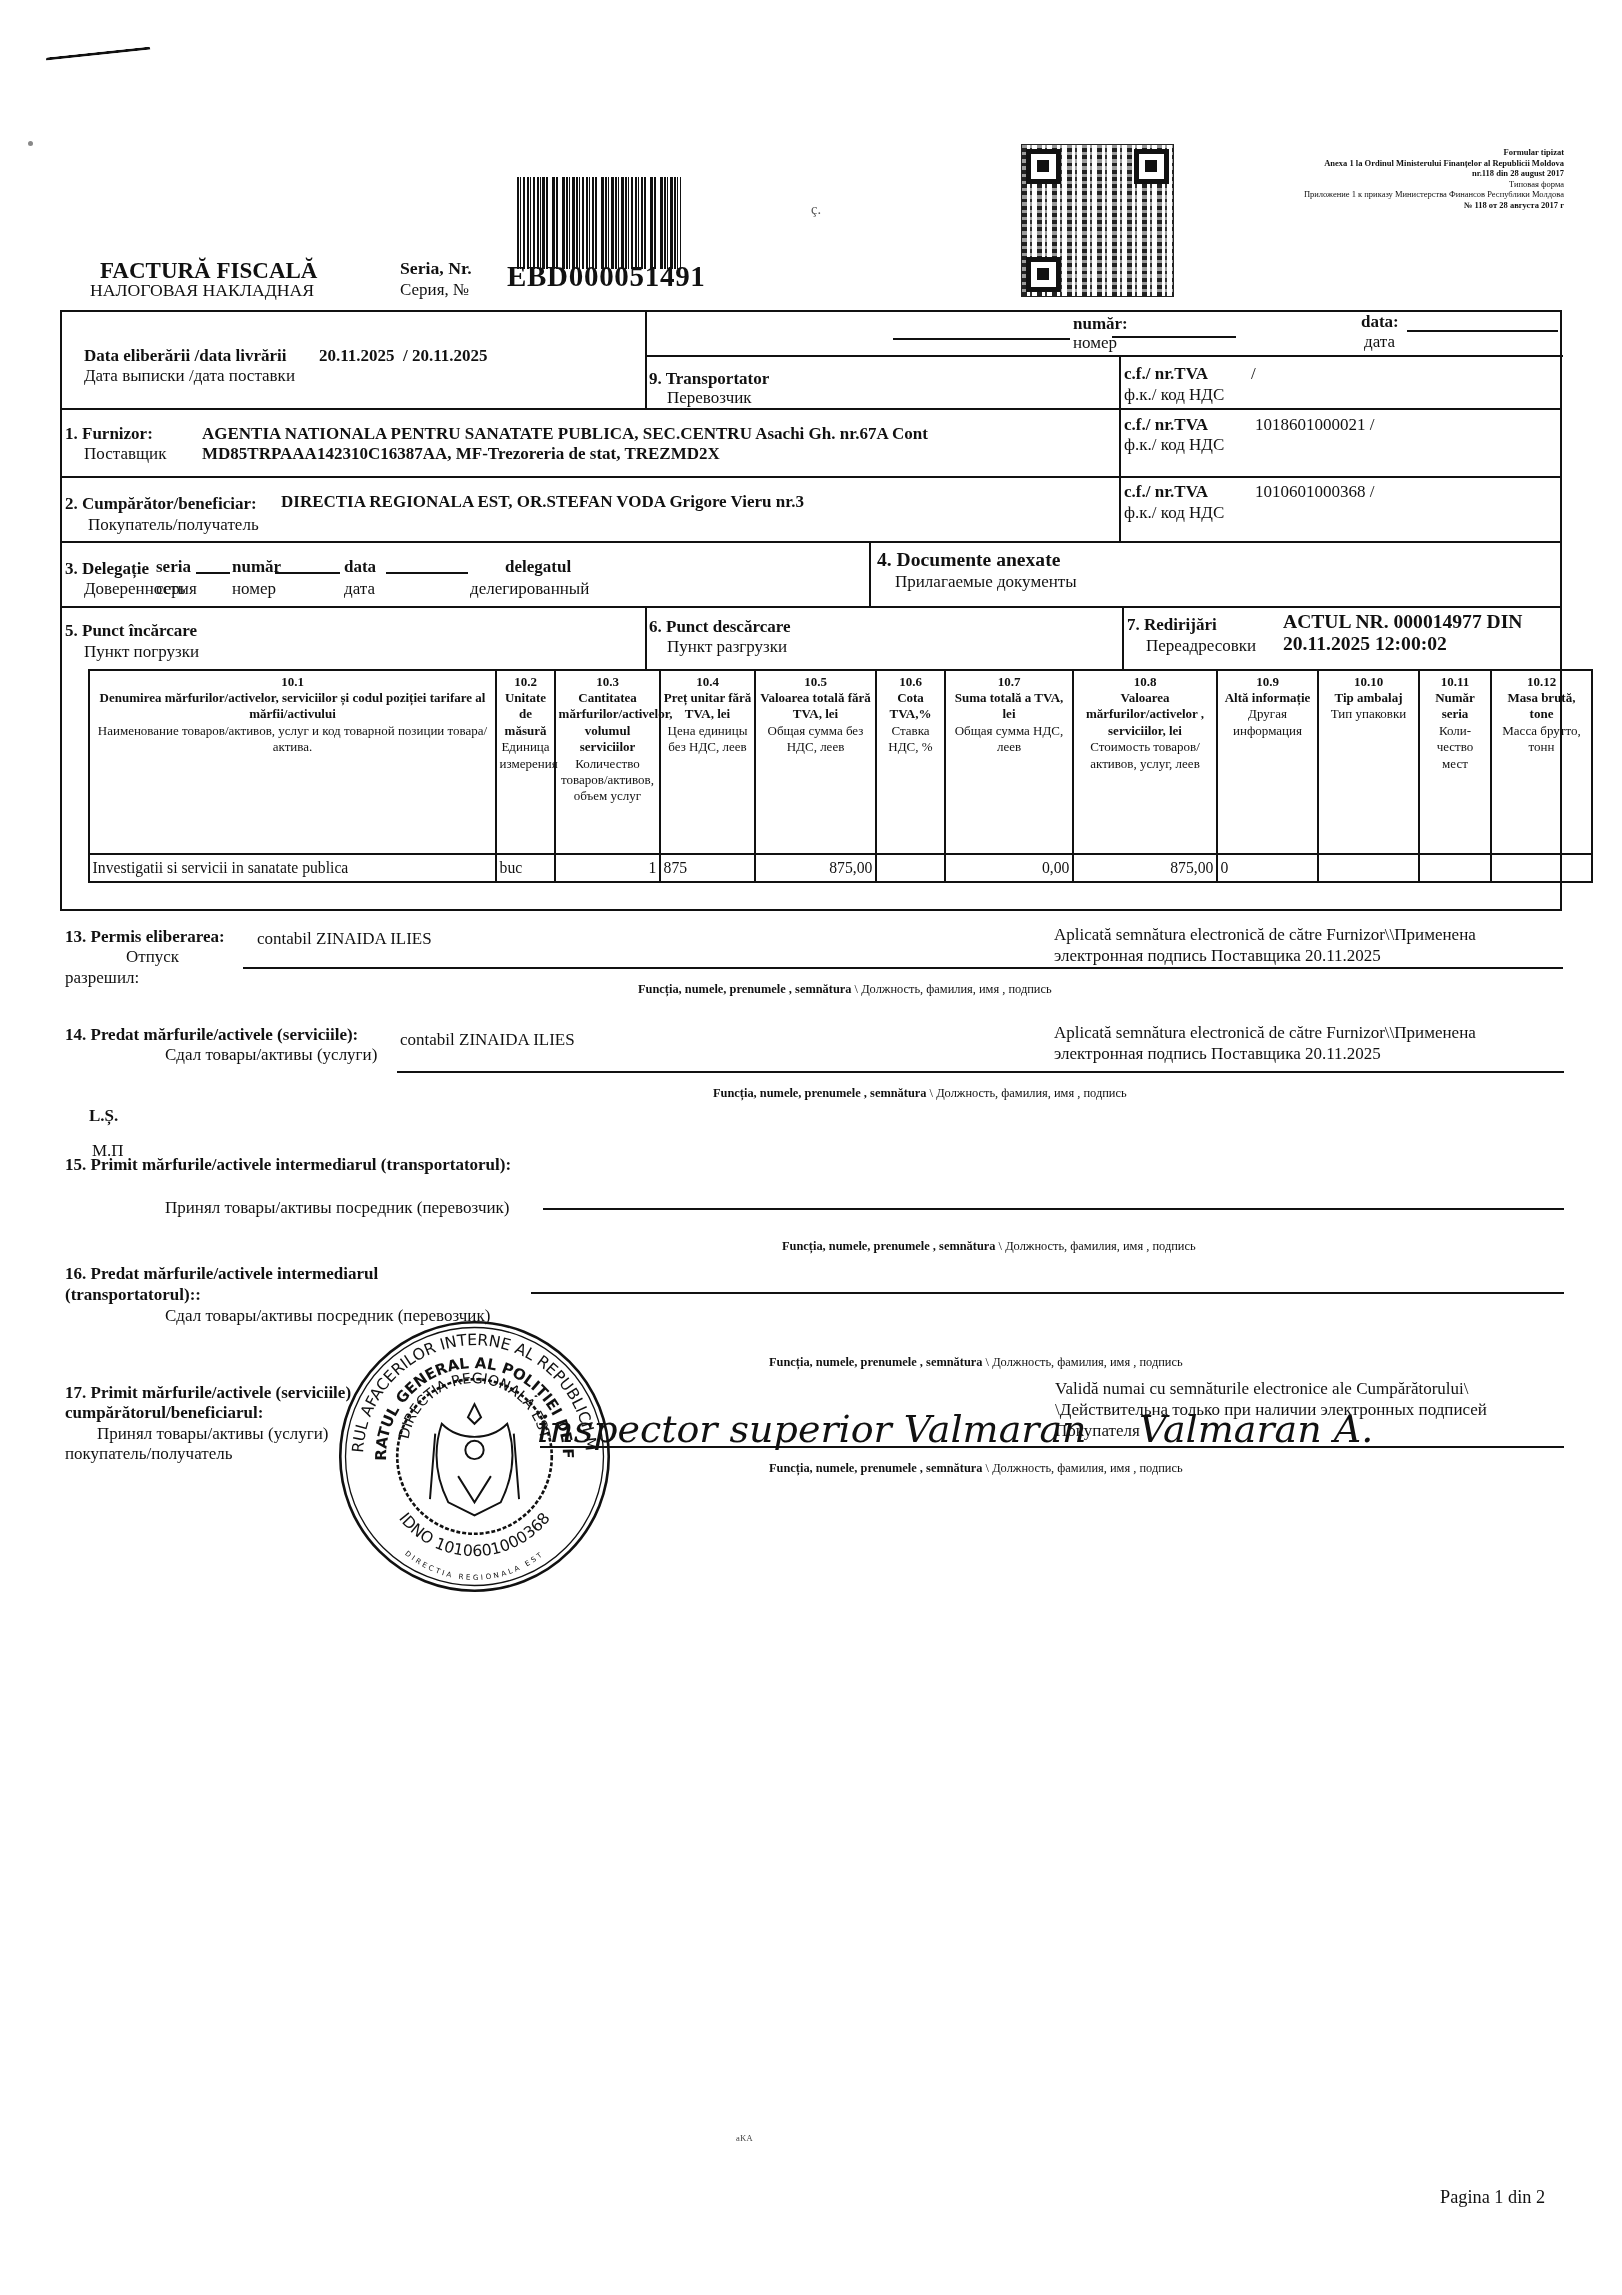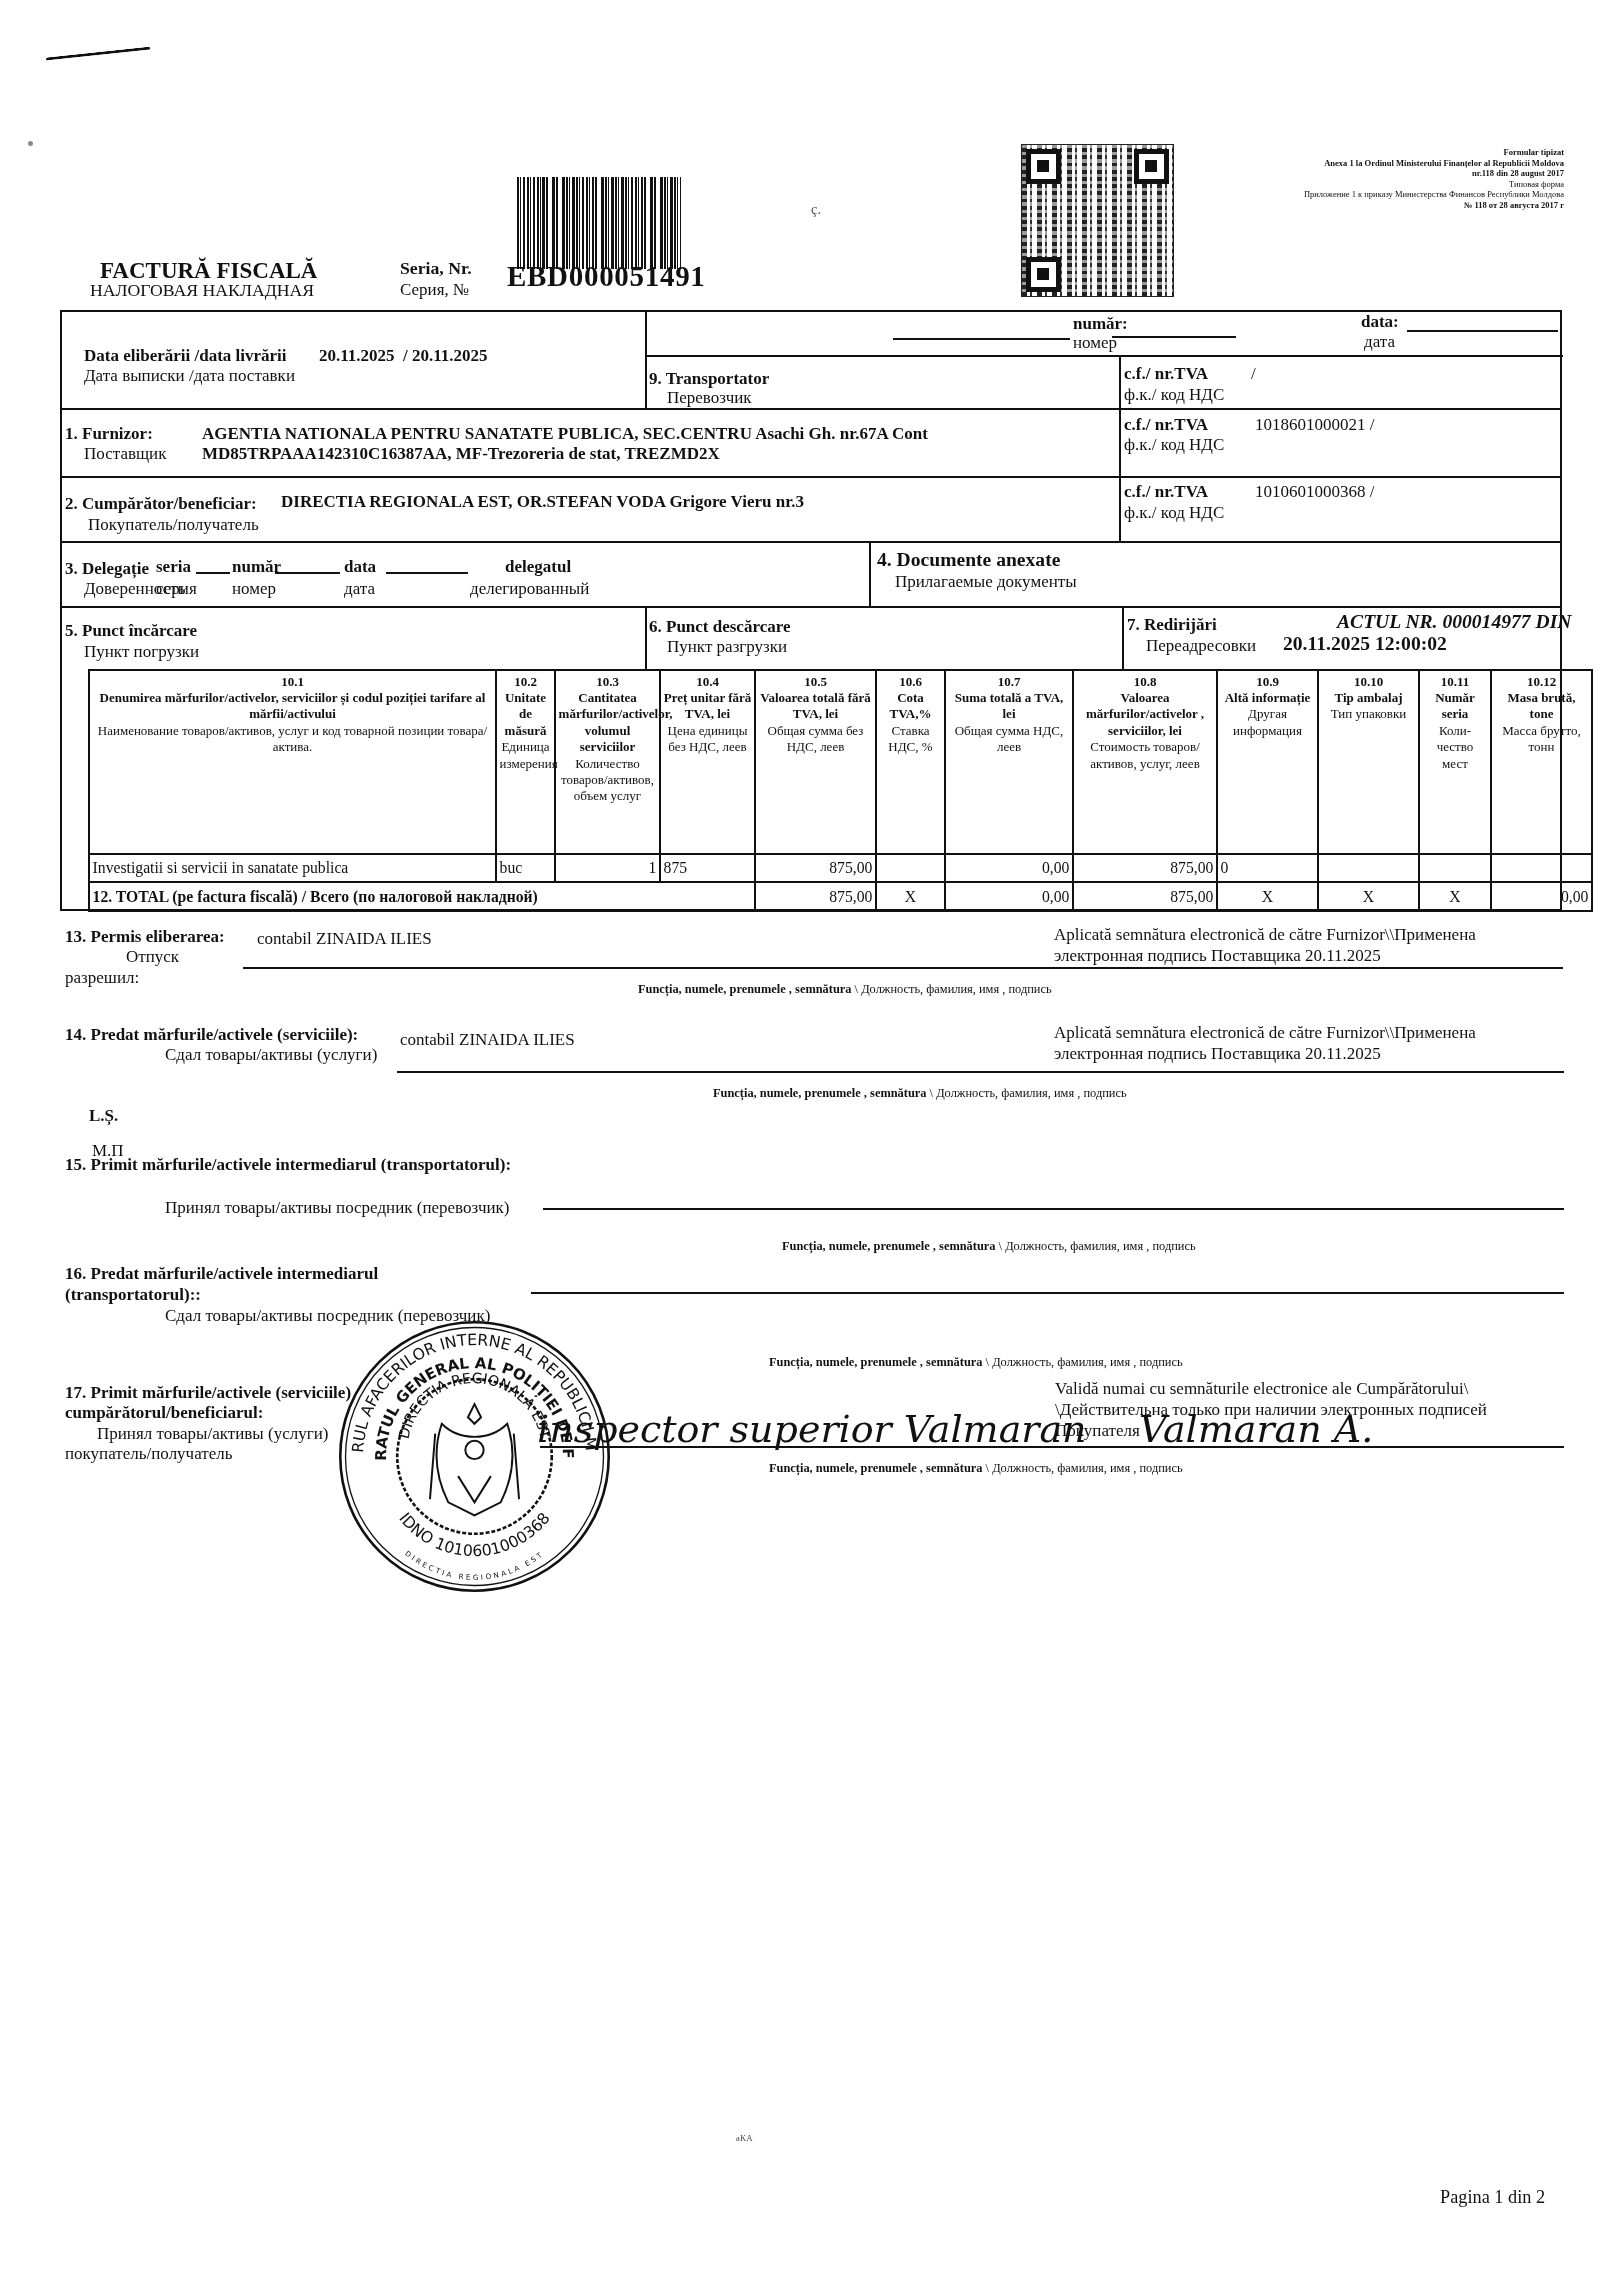--- a/index.html
+++ b/index.html
@@ -154,21 +154,21 @@
 
 <div class="abs lg b" style="left:877px;top:548px;">4. Documente anexate</div>
 <div class="abs md" style="left:895px;top:571px;">Прилагаемые документы</div>
 
 <div class="abs md b" style="left:65px;top:620px;">5. Punct încărcare</div>
 <div class="abs md" style="left:84px;top:641px;">Пункт погрузки</div>
 <div class="abs md b" style="left:649px;top:616px;">6. Punct descărcare</div>
 <div class="abs md" style="left:667px;top:636px;">Пункт разгрузки</div>
 <div class="abs md b" style="left:1127px;top:614px;">7. Redirijări</div>
 <div class="abs md" style="left:1146px;top:635px;">Переадресовки</div>
-<div class="abs lg b" style="left:1337px;top:610px;font-style:italic;">ACTUL NR. 000014977 DIN</div>
+<div class="abs lg b" style="left:1283px;top:610px;">ACTUL NR. 000014977 DIN</div>
 <div class="abs lg b" style="left:1283px;top:632px;">20.11.2025 12:00:02</div>
 
 <table class="items">
   <colgroup>
     <col style="width:407px">
       <col style="width:59px">
       <col style="width:105px">
       <col style="width:95px">
     <col style="width:121px">
       <col style="width:69px">
@@ -250,31 +250,20 @@
       <td class="r">1</td>
       <td>875</td>
       <td class="r">875,00</td>
       <td class="c"></td>
       <td class="r">0,00</td>
       <td class="r">875,00</td>
       <td>0</td>
       <td></td>
       <td></td>
       <td class="r"></td>
-    </tr>
-    <tr>
-      <td colspan="4" class="b"><span>12. TOTAL (pe factura fiscală) / Всего (по налоговой накладной)</span></td>
-      <td class="r">875,00</td>
-      <td class="c">X</td>
-      <td class="r">0,00</td>
-      <td class="r">875,00</td>
-      <td class="c">X</td>
-      <td class="c">X</td>
-      <td class="c">X</td>
-      <td class="r">0,00</td>
     </tr>
   </tbody>
 </table>
 
 <div class="abs md b" style="left:65px;top:926px;">13. Permis eliberarea:</div>
 <div class="abs md" style="left:126px;top:946px;">Отпуск</div>
 <div class="abs md" style="left:65px;top:967px;">разрешил:</div>
 <div class="abs md" style="left:257px;top:928px;">contabil ZINAIDA ILIES</div>
 <div class="abs md" style="left:1054px;top:924px;">Aplicată semnătura electronică de către Furnizor\\Применена</div>
 <div class="abs md" style="left:1054px;top:945px;">электронная подпись Поставщика 20.11.2025</div>

